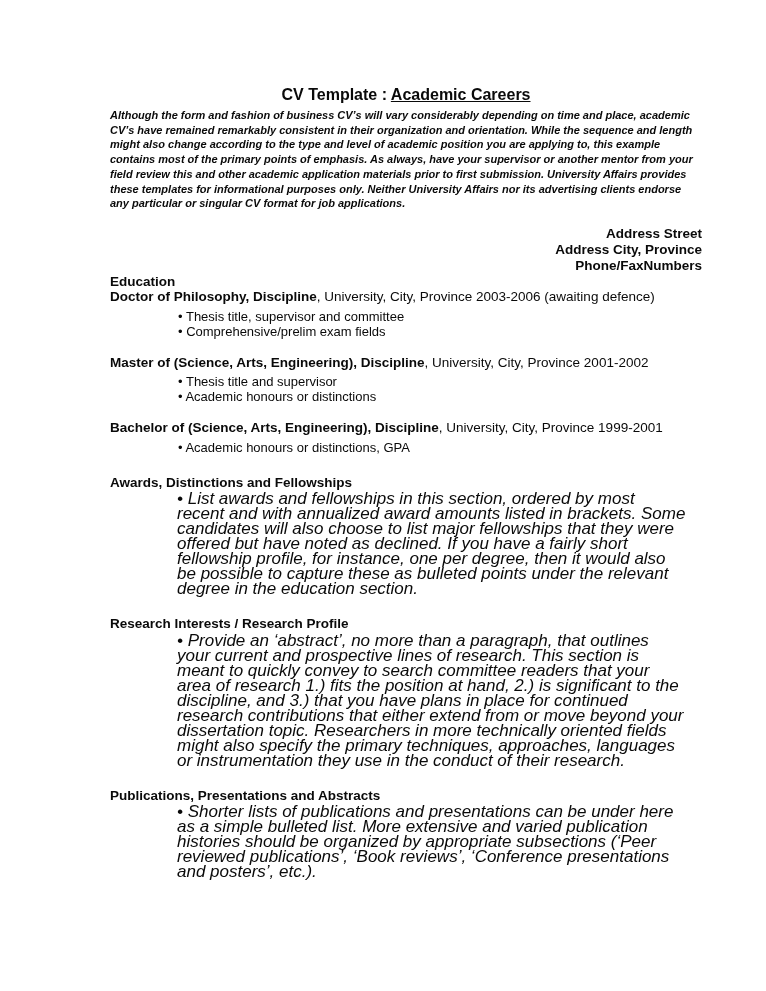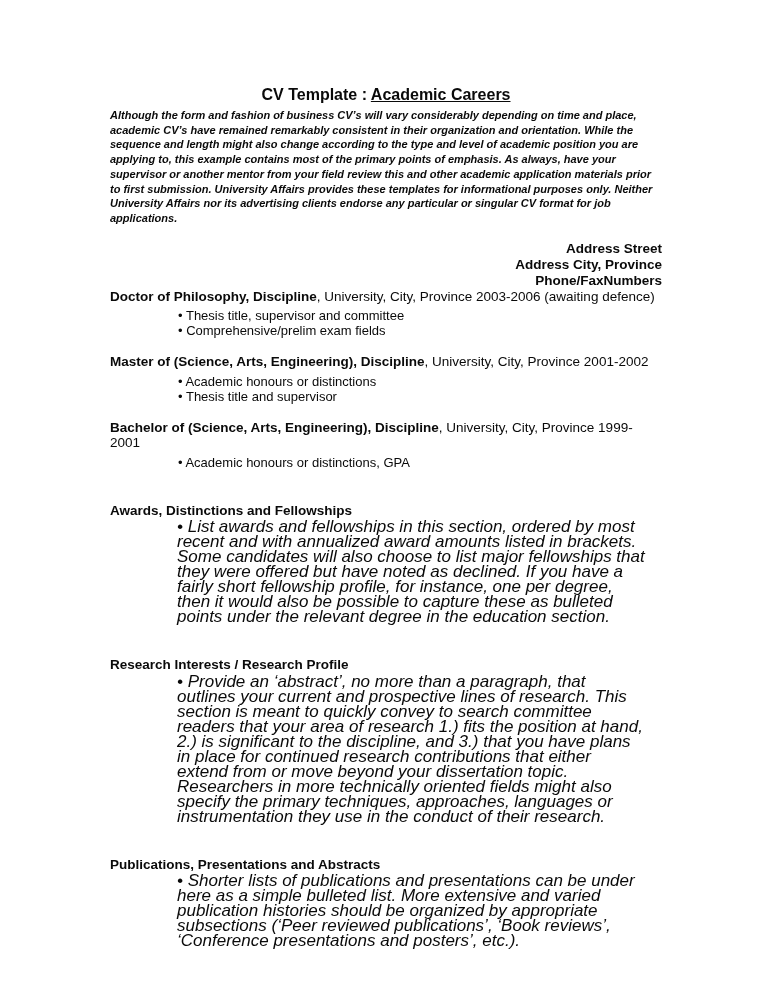--- a/index.html
+++ b/index.html
@@ -11,21 +11,21 @@
     width: 766px;
     height: 991px;
     font-family: "Liberation Sans", sans-serif;
     color: #0a0a0a;
     overflow: hidden;
   }
   .page {
     box-sizing: border-box;
     width: 766px;
     height: 991px;
-    padding: 86px 104px 0 110px;
+    padding: 86px 64px 0 110px;
   }
   .doc-title {
     font-size: 16px;
     font-weight: bold;
     text-align: center;
     line-height: 18px;
     white-space: nowrap;
   }
   .underlined { text-decoration: underline; }
   .intro {
@@ -65,21 +65,21 @@
   }
   .degree-title { font-weight: bold; }
   .degree-block { margin-top: 0; }
   .degree-block + .degree-block { margin-top: 16px; }
   .deg-bullets {
     margin: 4px 0 0 68px;
     font-size: 13px;
     line-height: 15px;
   }
   .deg-bullets .bullet-item::before { content: "\2022  "; }
-  .section { margin-top: 33px; }
+  .section { margin-top: 20px; }
   .sec-body {
     margin: 1px 16px 0 67px;
     font-size: 17px;
     font-style: italic;
     line-height: 15px;
   }
   .sec-body::before { content: "\2022  "; }
 </style>
 </head>
 <body>
@@ -90,34 +90,35 @@
 
   <p class="intro">Although the form and fashion of business CV’s will vary considerably depending on time and place, academic CV’s have remained remarkably consistent in their organization and orientation. While the sequence and length might also change according to the type and level of academic position you are applying to, this example contains most of the primary points of emphasis. As always, have your supervisor or another mentor from your field review this and other academic application materials prior to first submission. University Affairs provides these templates for informational purposes only. Neither University Affairs nor its advertising clients endorse any particular or singular CV format for job applications.</p>
 
   <div class="contact">
     <div>Address Street</div>
     <div>Address City, Province</div>
     <div>Phone/FaxNumbers</div>
   </div>
 
 
+  <div class="heading">Education</div>
 
   <div class="degree-block">
     <p class="degree-line"><span class="degree-title">Doctor of Philosophy, Discipline</span><span>, University, City, Province 2003-2006 (awaiting defence)</span></p>
     <div class="deg-bullets">
       <div class="bullet-item">Thesis title, supervisor and committee</div>
       <div class="bullet-item">Comprehensive/prelim exam fields</div>
     </div>
   </div>
 
   <div class="degree-block">
     <p class="degree-line"><span class="degree-title">Master of (Science, Arts, Engineering), Discipline</span><span>, University, City, Province 2001-2002</span></p>
     <div class="deg-bullets">
+      <div class="bullet-item">Thesis title and supervisor</div>
       <div class="bullet-item">Academic honours or distinctions</div>
-      <div class="bullet-item">Thesis title and supervisor</div>
     </div>
   </div>
 
   <div class="degree-block">
     <p class="degree-line"><span class="degree-title">Bachelor of (Science, Arts, Engineering), Discipline</span><span>, University, City, Province 1999-2001</span></p>
     <div class="deg-bullets">
       <div class="bullet-item">Academic honours or distinctions, GPA</div>
     </div>
   </div>
 

